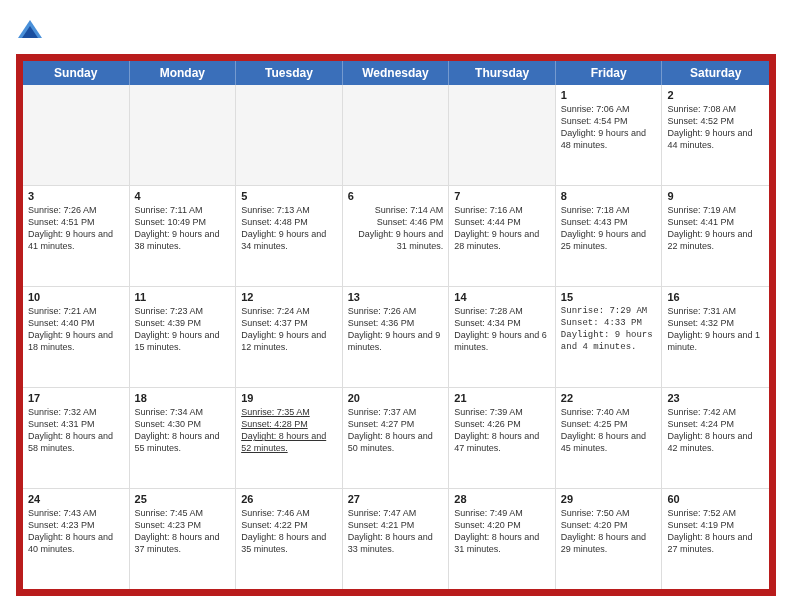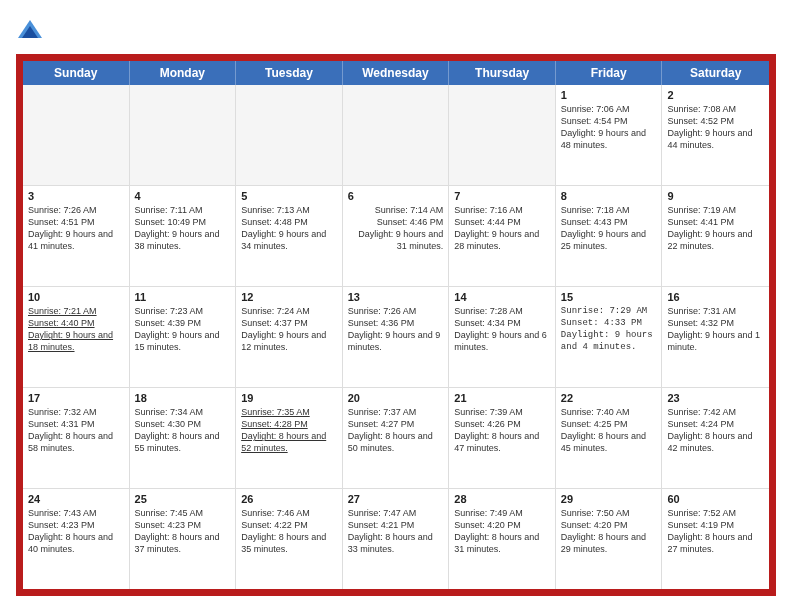--- a/index.html
+++ b/index.html
@@ -190,21 +190,21 @@
           <div class="cal-cell">
             <div class="day-num">9</div>
             <div class="cell-info" style="white-space: pre-line;">Sunrise: 7:19 AM
 Sunset: 4:41 PM
 Daylight: 9 hours and 22 minutes.</div>
           </div>
         </div>
         <div class="cal-row">
           <div class="cal-cell">
             <div class="day-num">10</div>
-            <div class="cell-info" style="white-space: pre-line; text-decoration: underline;">Sunrise: 7:21 AM
+            <div class="cell-info" style="white-space: pre-line;">Sunrise: 7:21 AM
 Sunset: 4:40 PM
 Daylight: 9 hours and 18 minutes.</div>
           </div>
           <div class="cal-cell">
             <div class="day-num">11</div>
             <div class="cell-info" style="white-space: pre-line;">Sunrise: 7:23 AM
 Sunset: 4:39 PM
 Daylight: 9 hours and 15 minutes.</div>
           </div>
           <div class="cal-cell">

